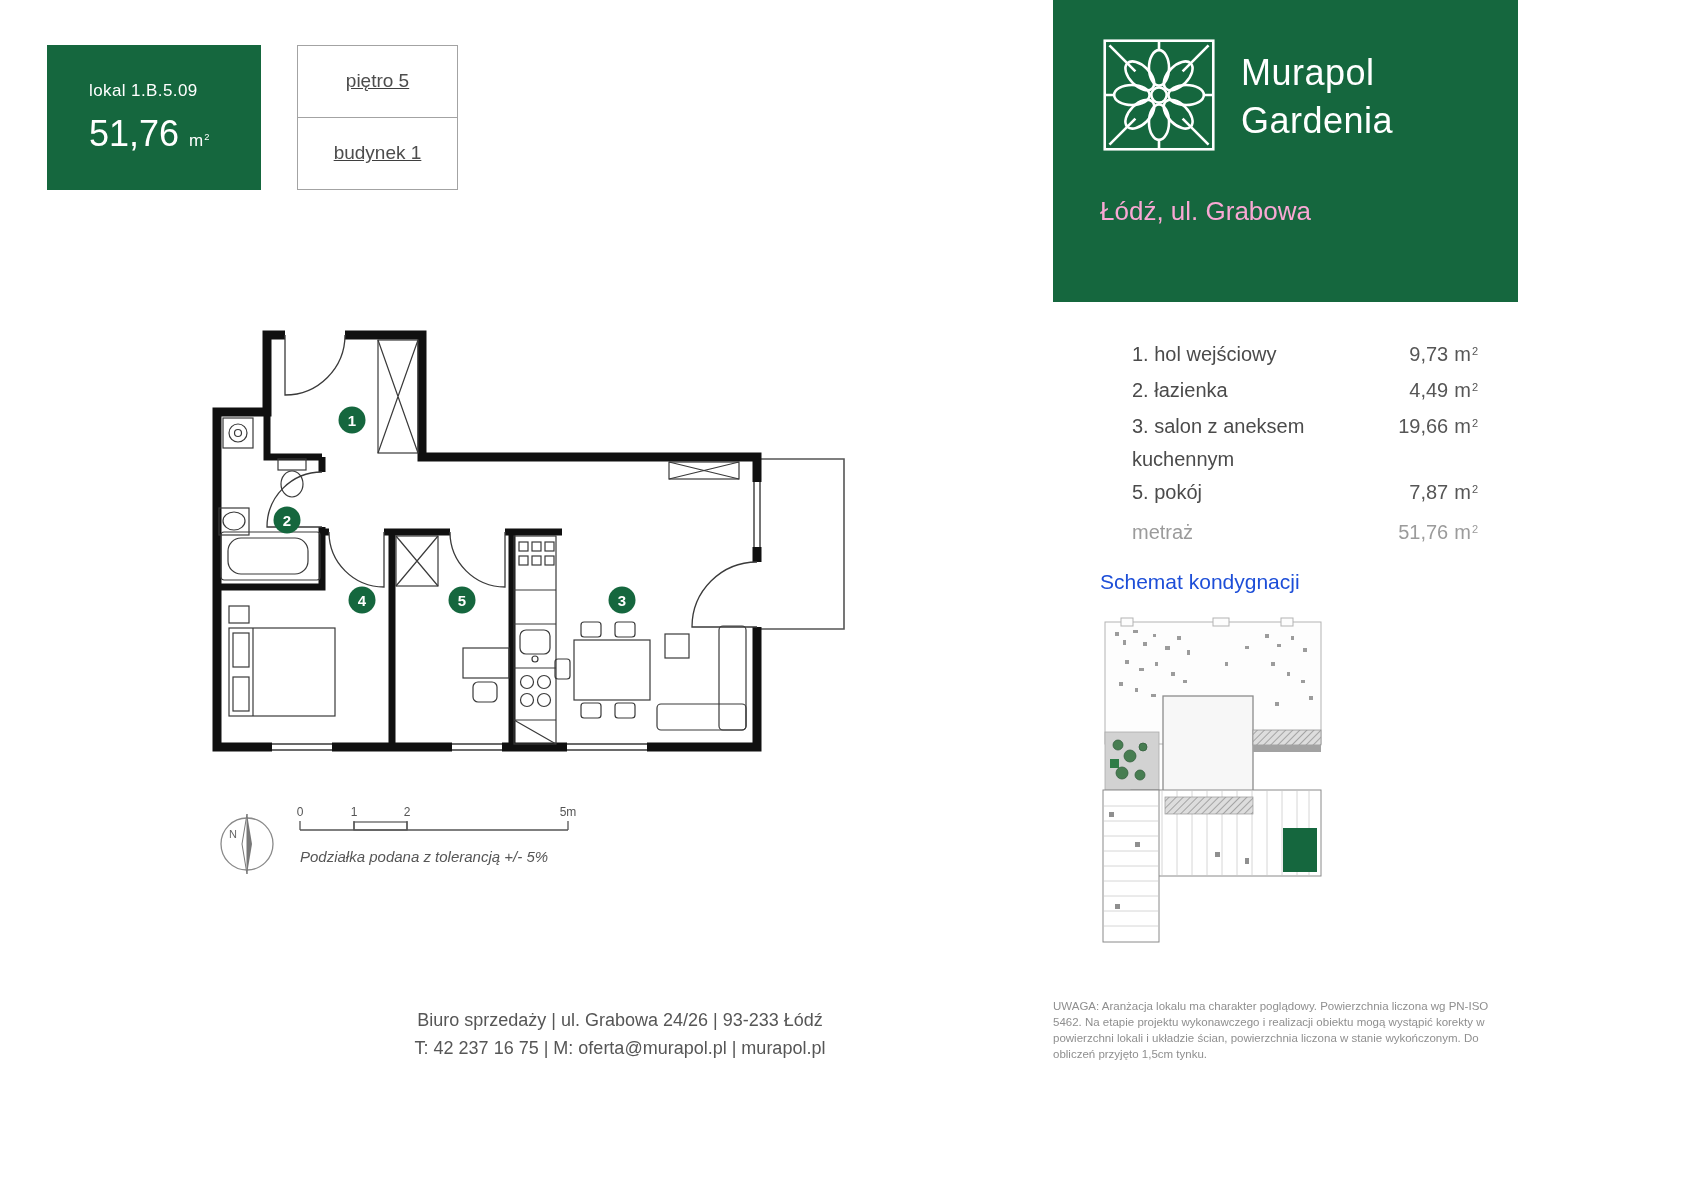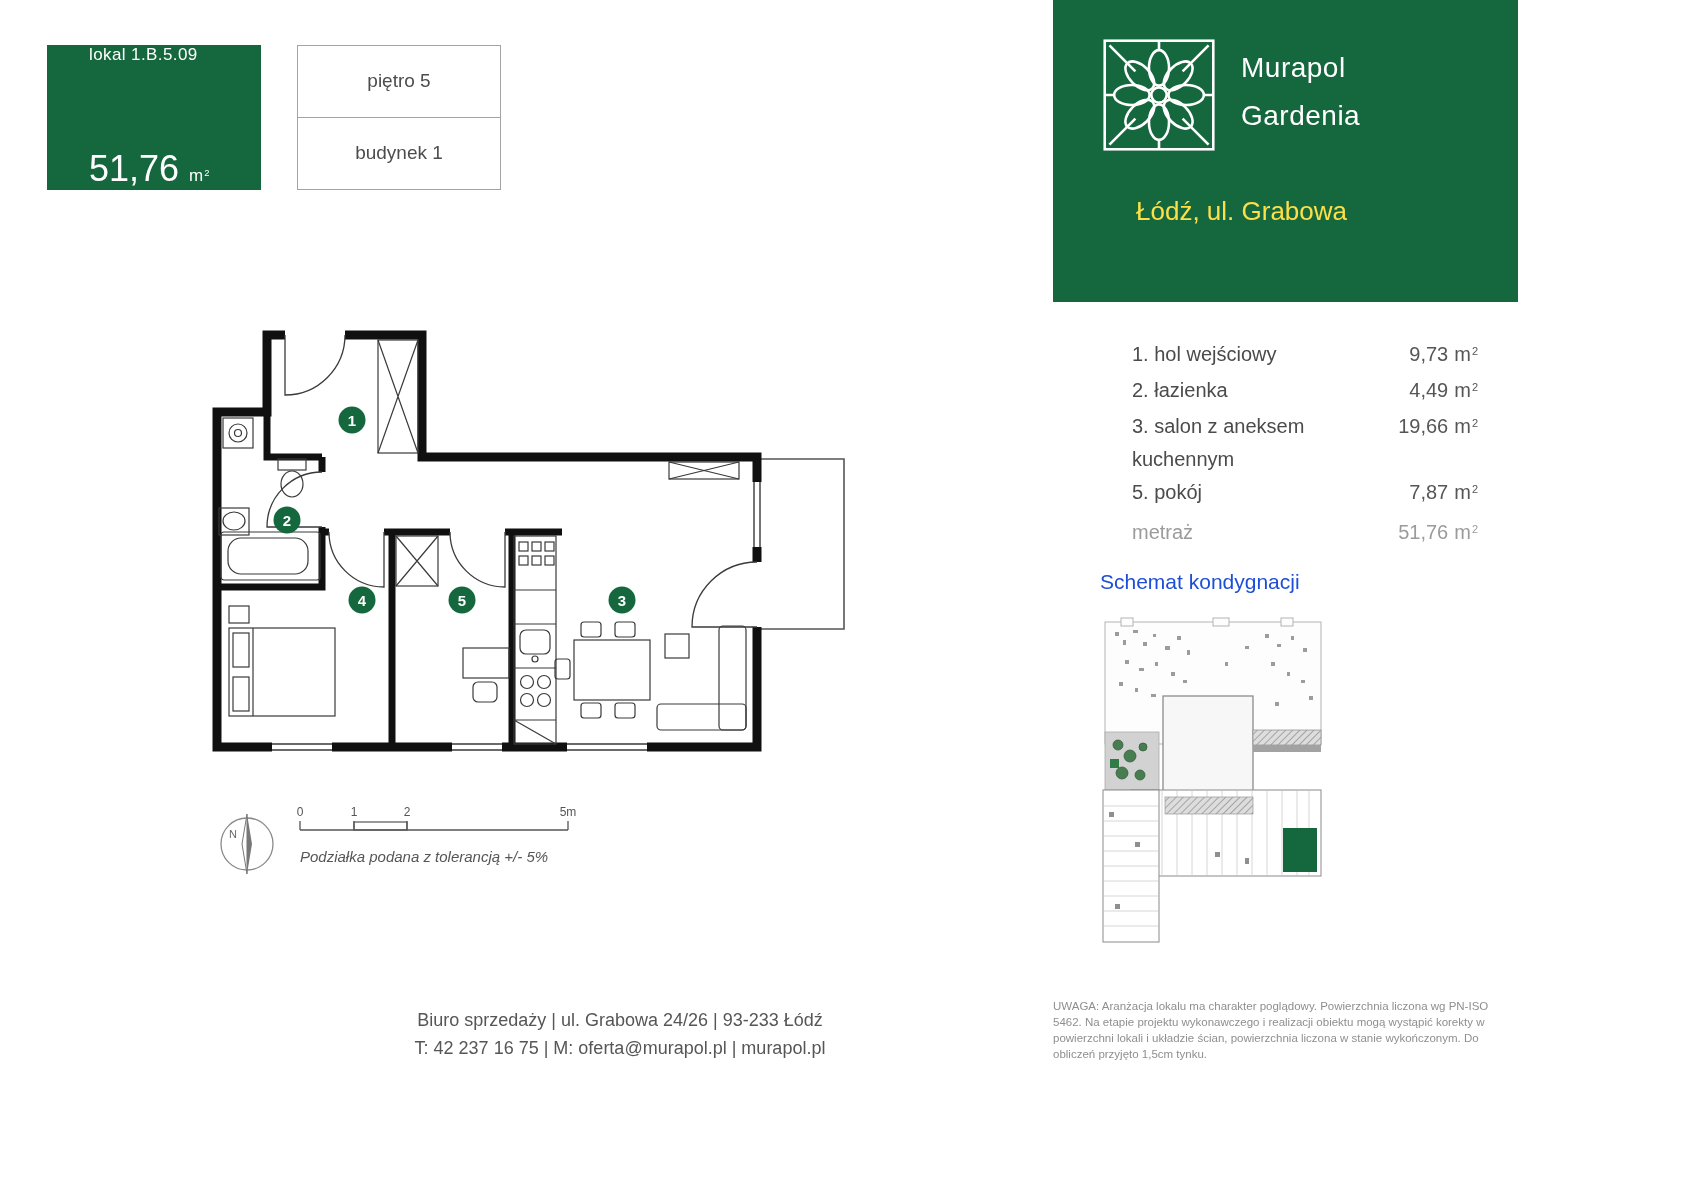--- a/index.html
+++ b/index.html
@@ -3,40 +3,40 @@
 <meta charset="utf-8">
 <style>
   :root{ --green:#15673E; }
   html,body{margin:0;padding:0;background:#e9e9e9;}
   .canvas{position:relative;width:1684px;height:1190px;background:#ffffff;overflow:hidden;
           font-family:"Liberation Sans",sans-serif;color:#3f3f3f;}
   .abs{position:absolute;}
 
   
   .unit-card{left:47px;top:45px;width:214px;height:145px;background:var(--green,#15673E);
-             color:#fff;display:flex;flex-direction:column;justify-content:space-between;
+             color:#fff;display:flex;flex-direction:column;justify-content:center;
              padding-left:42px;box-sizing:border-box;}
   .unit-card .lokal{font-size:17px;letter-spacing:.4px;margin-bottom:12px;}
   .unit-card .area{font-size:36px;font-weight:400;display:flex;align-items:baseline;}
   .unit-card .unit{font-size:17px;margin-left:10px;}
   .sup{font-size:.55em;position:relative;top:-.55em;margin-left:1px;}
 
-  .info-boxes{left:297px;top:45px;width:204px;height:145px;border:1px solid #a3a3a3;
-              box-sizing:border-box;background:#fff;}
+  .info-boxes{left:297px;top:45px;width:161px;height:145px;border:1px solid #a3a3a3;
+              box-sizing:border-box;background:#fff;text-decoration:underline;}
   .info-cell{height:50%;display:flex;align-items:center;justify-content:center;
              font-size:19px;color:#4d4d4d;box-sizing:border-box;}
   .info-cell.first{border-bottom:1px solid #a3a3a3;}
 
   
   .brand-panel{left:1053px;top:0;width:465px;height:302px;background:var(--green,#15673E);}
   .logo{left:47px;top:36px;width:118px;height:118px;}
-  .brand-line{left:188px;color:#fff;font-size:28px;letter-spacing:.5px;}
+  .brand-line{left:188px;color:#fff;font-size:36px;letter-spacing:.5px;}
   .brand-line.l1{top:52px;}
   .brand-line.l2{top:100px;}
-  .brand-address{left:47px;top:196px;color:#fde047;font-size:26px;margin-left:36px;}
+  .brand-address{left:47px;top:196px;color:#f9a8d4;font-size:26px;}
 
   
   .room-list{left:1100px;top:338px;width:378px;}
   .room-row{display:flex;justify-content:space-between;align-items:flex-start;
             font-size:20px;color:#4b4b4b;line-height:33px;margin-left:32px;}
   .room-row .val{white-space:nowrap;color:#565656;}
   .room-row.total{margin-top:4px;color:#9b9b9b;}
   .room-row.total .val{color:#9b9b9b;}
   .room-row .unit{margin-left:6px;}
 

